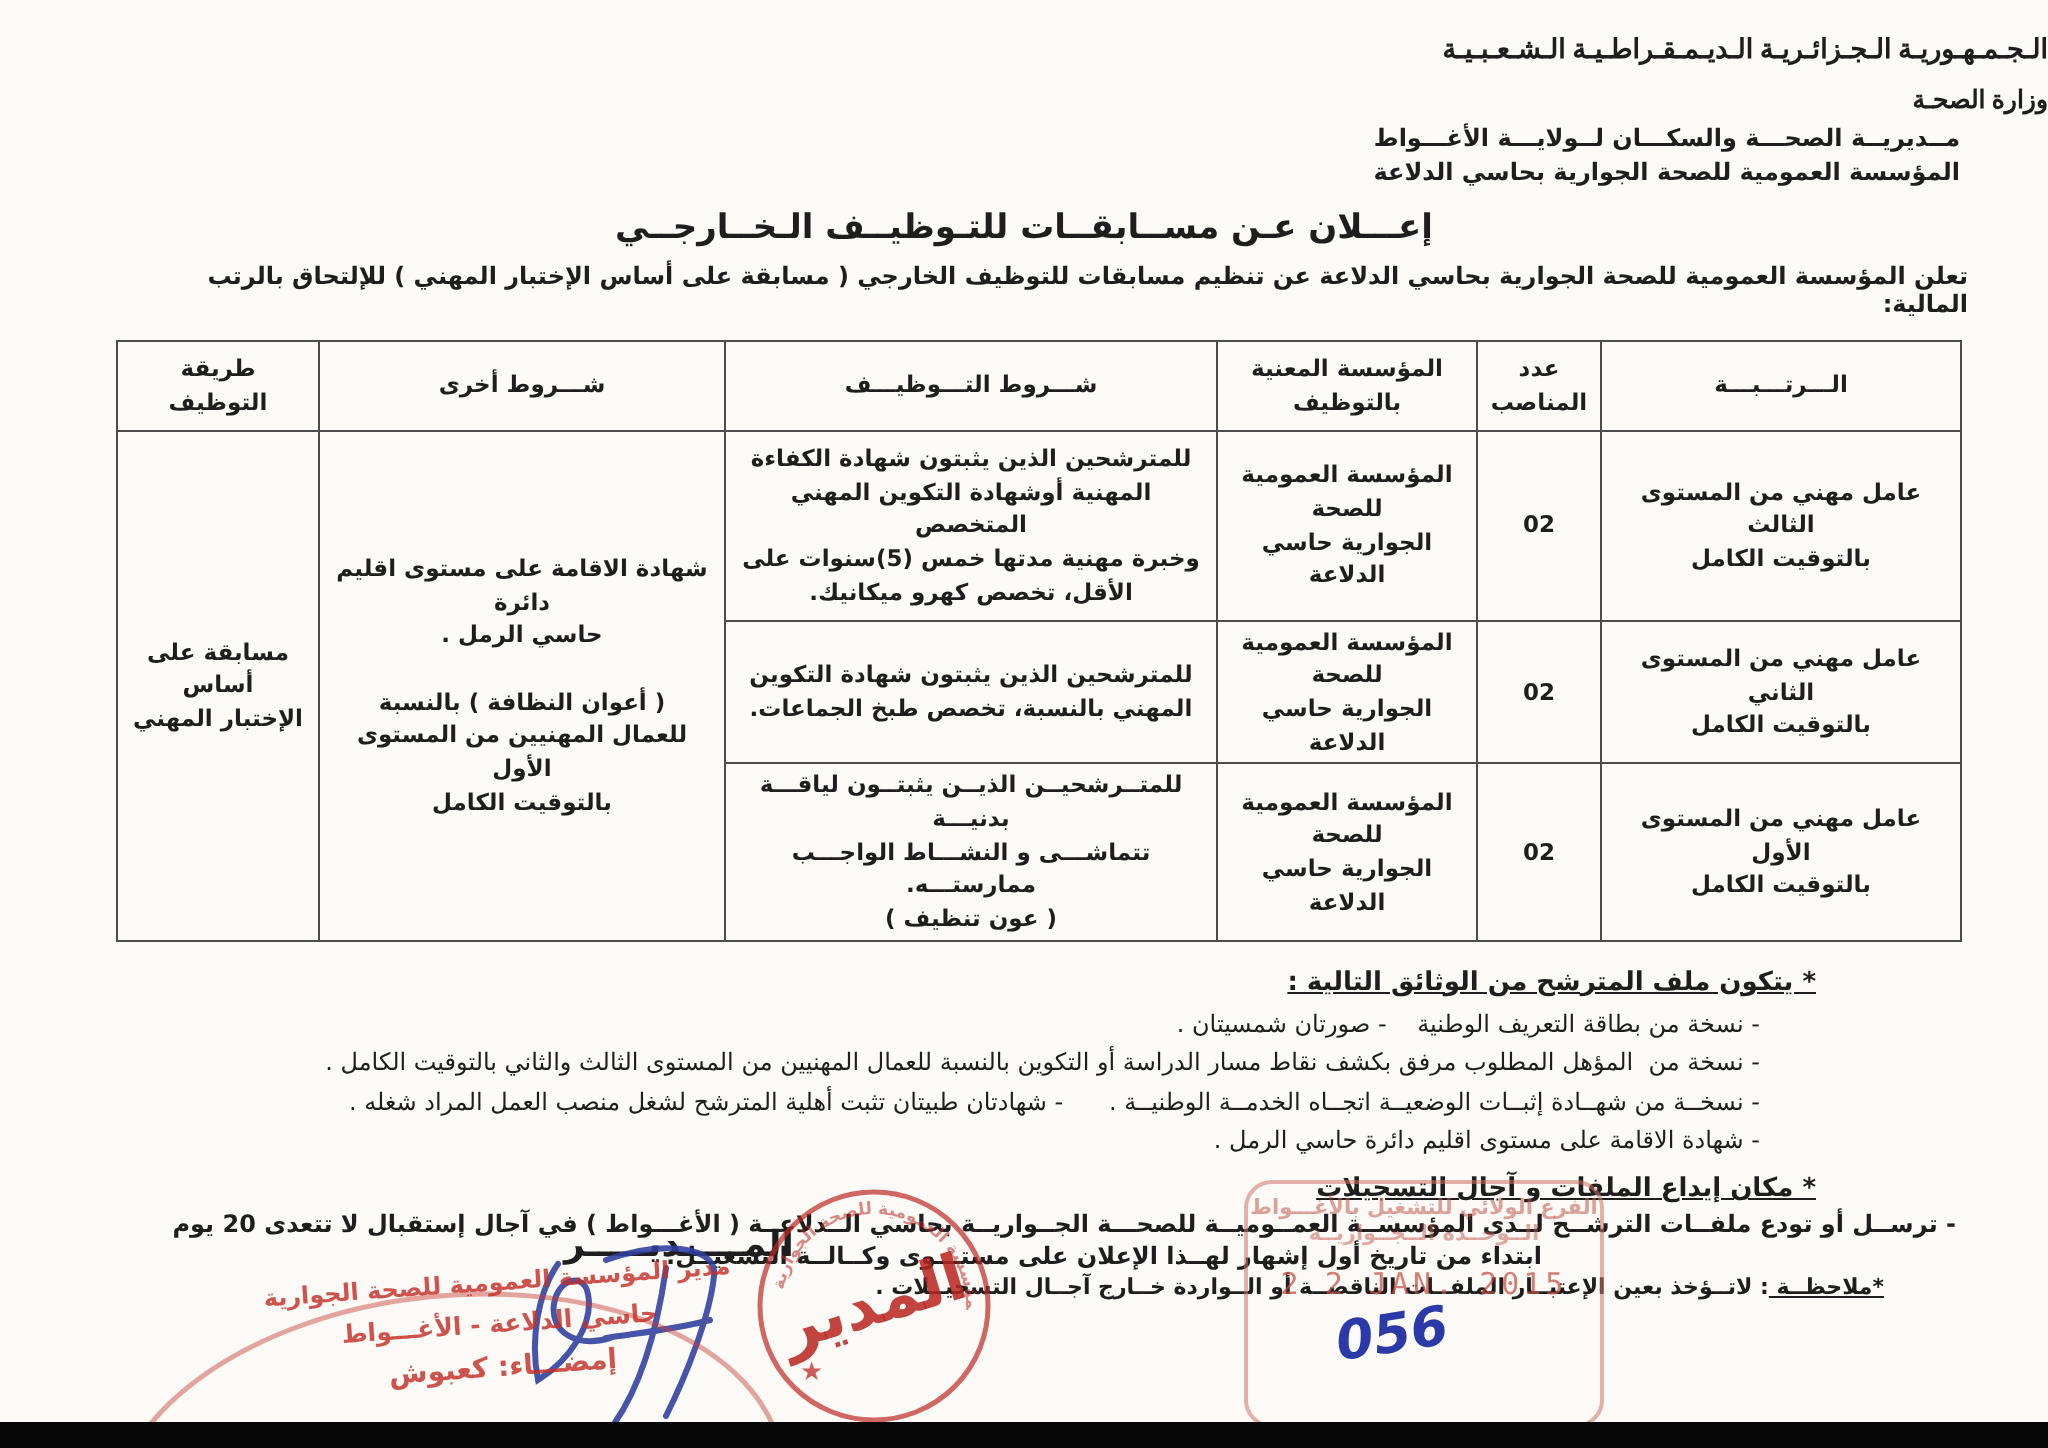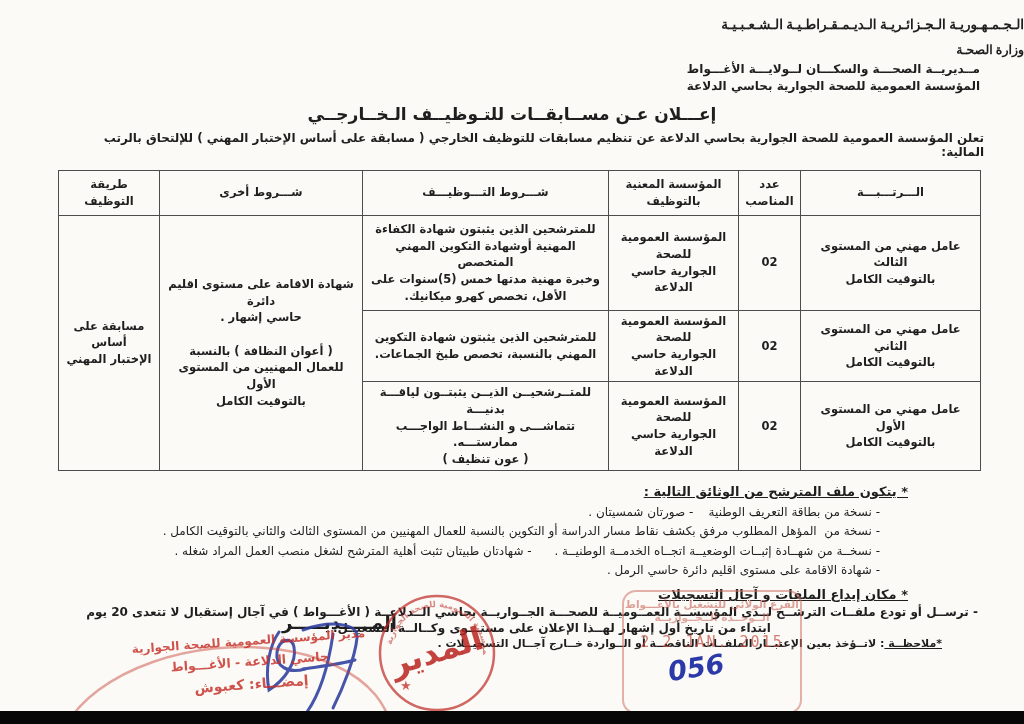--- a/index.html
+++ b/index.html
@@ -103,21 +103,21 @@
       <td class="pre">عامل مهني من المستوى الثالث
 بالتوقيت الكامل</td>
       <td>02</td>
       <td class="pre">المؤسسة العمومية للصحة
 الجوارية حاسي الدلاعة</td>
       <td class="pre">للمترشحين الذين يثبتون شهادة الكفاءة
 المهنية أوشهادة التكوين المهني المتخصص
 وخبرة مهنية مدتها خمس (5)سنوات على
 الأقل، تخصص كهرو ميكانيك.</td>
       <td class="pre" rowspan="3">شهادة الاقامة على مستوى اقليم دائرة
-حاسي إشهار .
+حاسي الرمل .
 
 ( أعوان النظافة ) بالنسبة
 للعمال المهنيين من المستوى الأول
 بالتوقيت الكامل</td>
       <td class="pre" rowspan="3">مسابقة على أساس
 الإختبار المهني</td>
     </tr>
     <tr class="r2">
       <td class="pre">عامل مهني من المستوى الثاني
 بالتوقيت الكامل</td>

